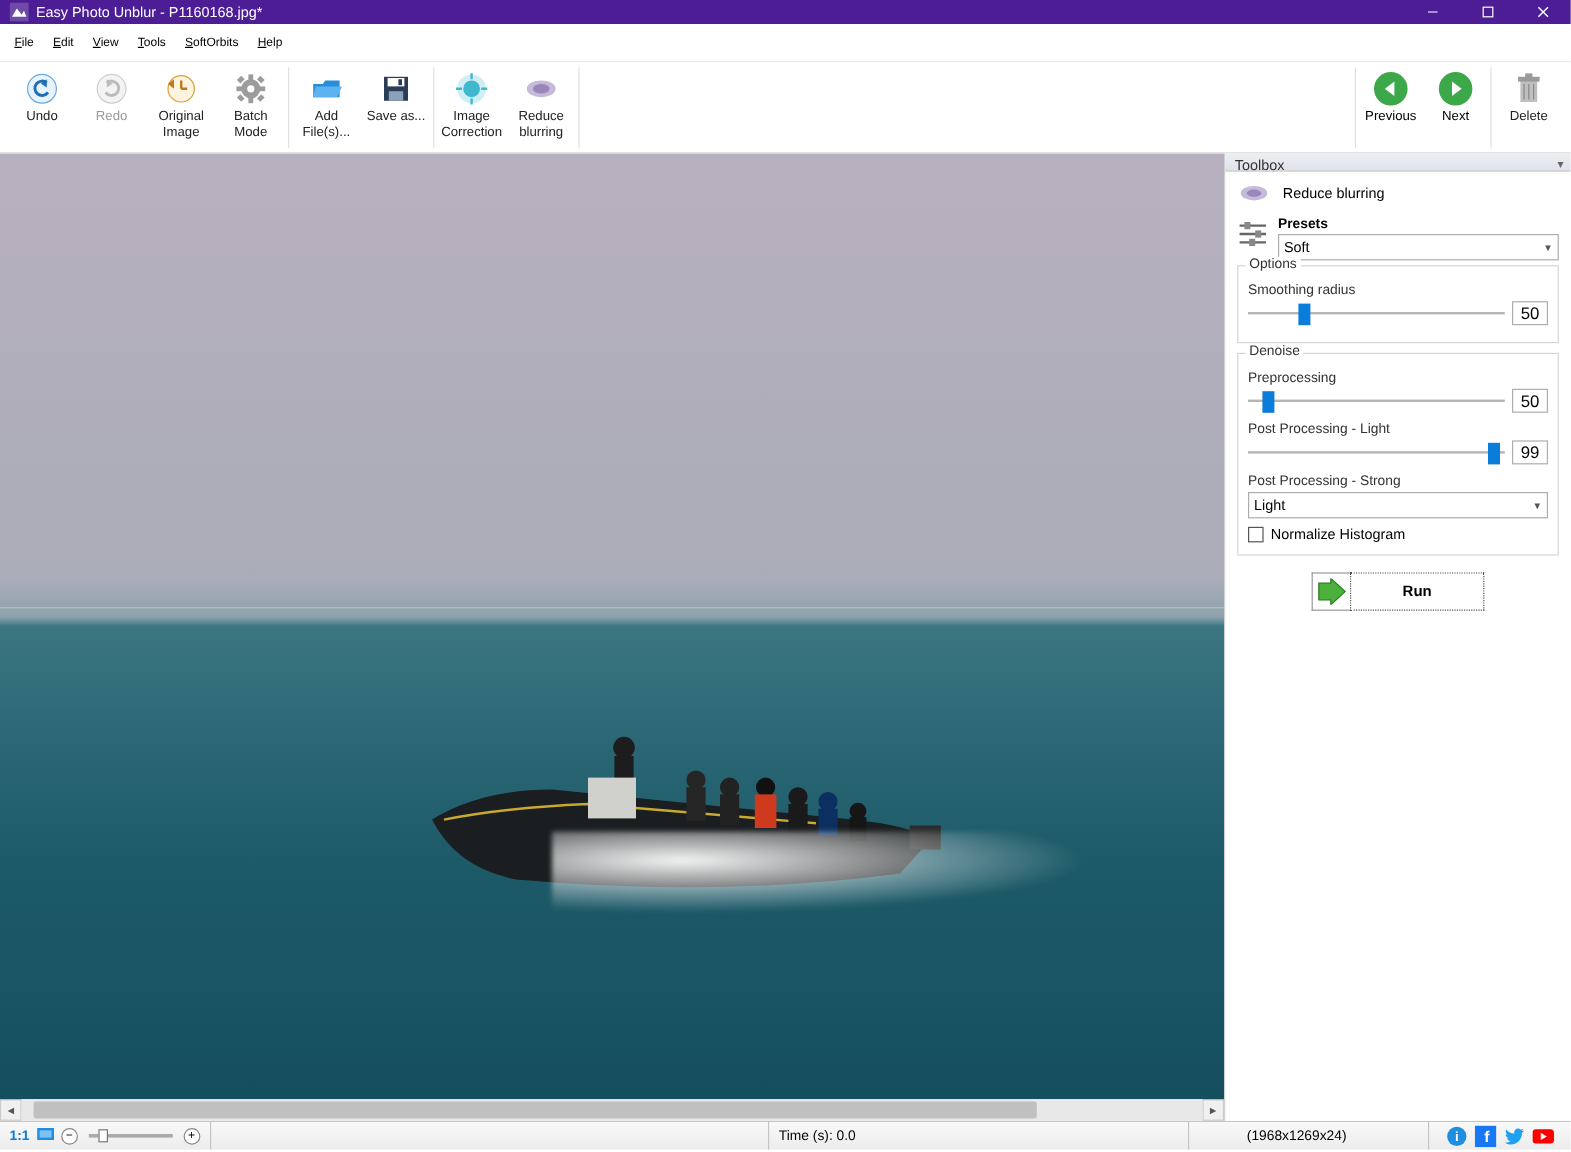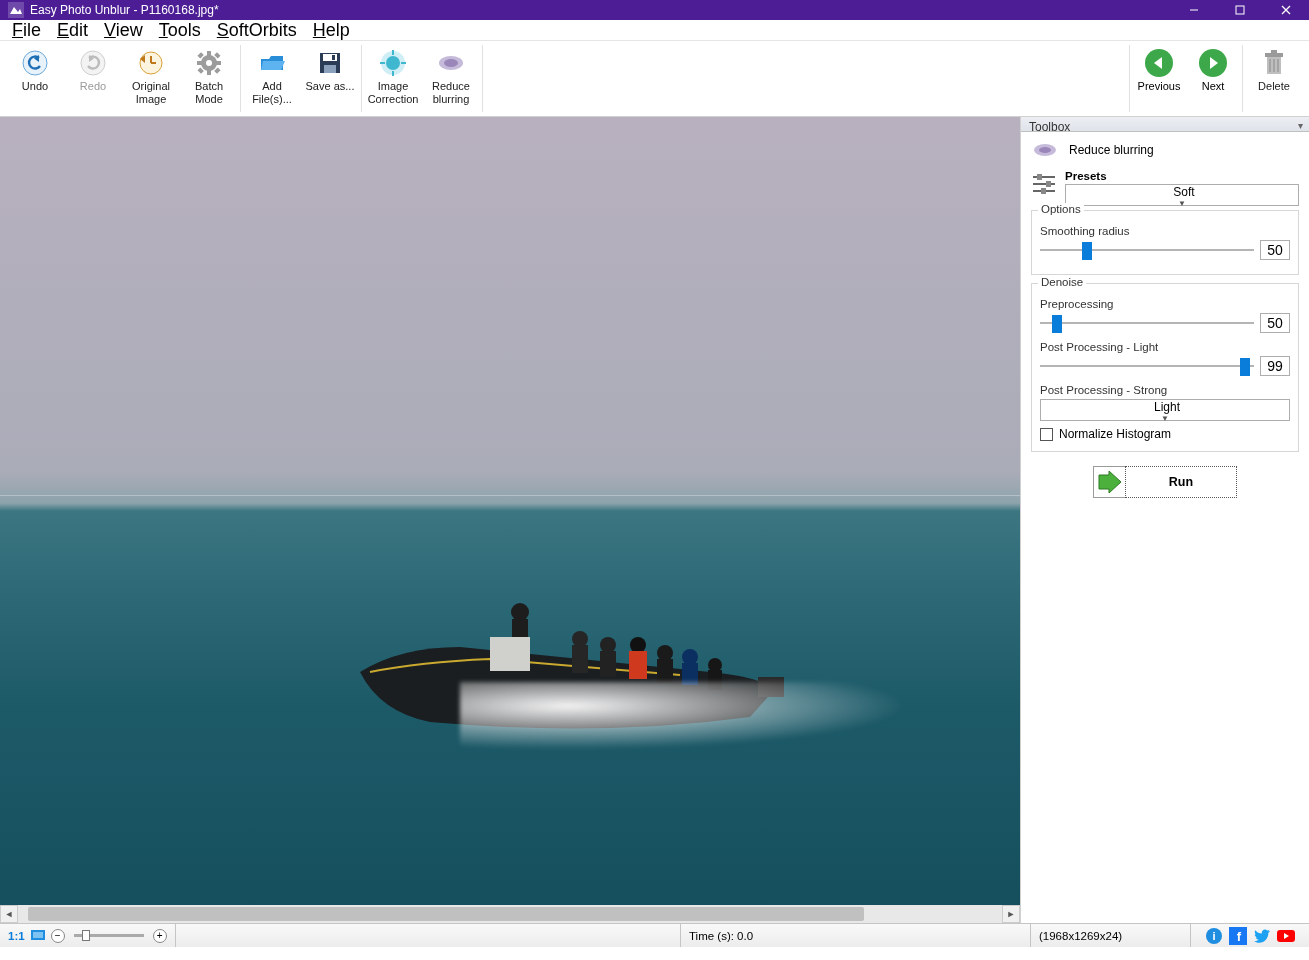--- a/index.html
+++ b/index.html
@@ -6,21 +6,21 @@
 html, body { width: 1309px; height: 960px; overflow: hidden; background: #fff; }
 
 
 .titlebar { height: 20px; background: #4c1d95; color: #fff; display: flex; align-items: center; padding-left: 8px; font-size: 12px; }
 .titlebar .app-icon { width: 16px; height: 16px; margin-right: 6px; }
 .titlebar .title { flex: 0 0 auto; }
 .titlebar .spacer { flex: 1; }
 .titlebar .winbtn { width: 46px; height: 30px; display: flex; align-items: center; justify-content: center; color: #fff; }
 
 
-.menubar { height: 21px; background: #fff; border-bottom: 1px solid #e5e5e5; display: flex; align-items: center; padding: 0 4px; font-size: 18px; }
+.menubar { height: 32px; background: #fff; border-bottom: 1px solid #e5e5e5; display: flex; align-items: center; padding: 0 4px; font-size: 10px; }
 .menubar .menu-item { padding: 3px 8px; cursor: default; }
 .menubar .mnemonic { text-decoration: underline; }
 
 
 .toolbar { height: 76px; background: #fff; border-bottom: 1px solid #d0d0d0; display: flex; align-items: stretch; padding: 4px 4px; }
 .tool-group { display: flex; border-right: 1px solid #e0e0e0; padding: 0 2px; }
 .tool-btn { width: 58px; display: flex; flex-direction: column; align-items: center; justify-content: flex-start; padding: 4px 2px; font-size: 11px; text-align: center; line-height: 1.15; color: #222; }
 .tool-btn .icon-box { width: 28px; height: 28px; margin-bottom: 3px; display: flex; align-items: center; justify-content: center; }
 .tool-btn.disabled { color: #9a9a9a; }
 .toolbar .spacer { flex: 1; border-right: 1px solid #e0e0e0; }
@@ -37,21 +37,21 @@
 .hscroll .thumb { position:absolute; left:10px; top:2px; height:14px; width:85%; background:#c0c0c0; border-radius:2px;}
 
 
 .toolbox { width: 289px; background: #fff; border-left: 1px solid #d0d0d0; display:flex; flex-direction:column; font-size: 12px;}
 .toolbox-header { height: 15px; background: linear-gradient(#eceef3,#dfe3ea); border-bottom:1px solid #c0c0c0; padding: 3px 8px; font-size: 12px; color:#333; position:relative;}
 .toolbox-header .pin { position:absolute; right:6px; top:3px; font-size:10px; color:#666;}
 .toolbox-body { padding: 8px 10px; flex:1; overflow:auto;}
 .tb-row { display:flex; align-items:center; margin-bottom:10px;}
 .tb-row .tb-icon { width:28px; height:20px; margin-right:10px; display:flex; align-items:center; justify-content:center;}
 .presets-label { font-weight:bold; font-size:11.5px; margin-bottom:2px;}
-.combo { width: 100%; height: 22px; border:1px solid #adadad; background:#fff; font-size:12px; padding-left:4px; display:flex; align-items:center; justify-content:space-between;flex-direction:column;}
+.combo { width: 100%; height: 22px; border:1px solid #adadad; background:#fff; font-size:12px; padding-left:4px; display:flex; align-items:center; justify-content:space-between;}
 .combo .chev { font-size:8px; color:#555; margin-right:4px;}
 .fieldset { border:1px solid #d6d6d6; padding: 6px 8px 10px 8px; margin-top:4px; margin-bottom:8px; position:relative;}
 .fieldset .legend { position:absolute; top:-8px; left:6px; background:#fff; padding:0 3px; font-size:11.5px; color:#333;}
 .slider-row { margin: 8px 0 4px 0;}
 .slider-label { font-size:11.5px; color:#333; margin-bottom:3px;}
 .slider-wrap { display:flex; align-items:center; gap:6px;}
 .slider-track { flex:1; height:2px; background:#b5b5b5; position:relative;}
 .slider-thumb { position:absolute; top:-7px; width:10px; height:18px; background:#0a7dda; }
 .slider-val { width:30px; height:20px; border:1px solid #adadad; font-size:14px; display:flex; align-items:center; justify-content:center;}
 .checkbox-row { display:flex; align-items:center; gap:6px; margin-top:6px;}
@@ -400,21 +400,21 @@
     <span class="zoom-btn">−</span>
     <div class="zoom-slider">
         <div class="z-thumb"></div>
       </div>
     <span class="zoom-btn">+</span>
   </div>
   <div class="cell spacer"></div>
   <div class="cell time-cell">
       <span>Time (s): 0.0</span>
     </div>
-  <div class="cell" style="width:160px;">
+  <div class="cell" style="width:160px;margin-left:40px;">
       <span>(1968x1269x24)</span>
     </div>
   <div class="cell" style="border-right:none;">
     <div class="social">
       <span class="s-icon"><svg viewBox="0 0 18 18">
             <circle cx="9" cy="9" r="8" fill="#1f8de0"></circle>
             <text x="9" y="13" text-anchor="middle" fill="#fff" font-size="11" font-weight="bold">i</text>
           </svg></span>
       <span class="s-icon"><svg viewBox="0 0 18 18">
             <rect width="18" height="18" fill="#1877f2"></rect>

